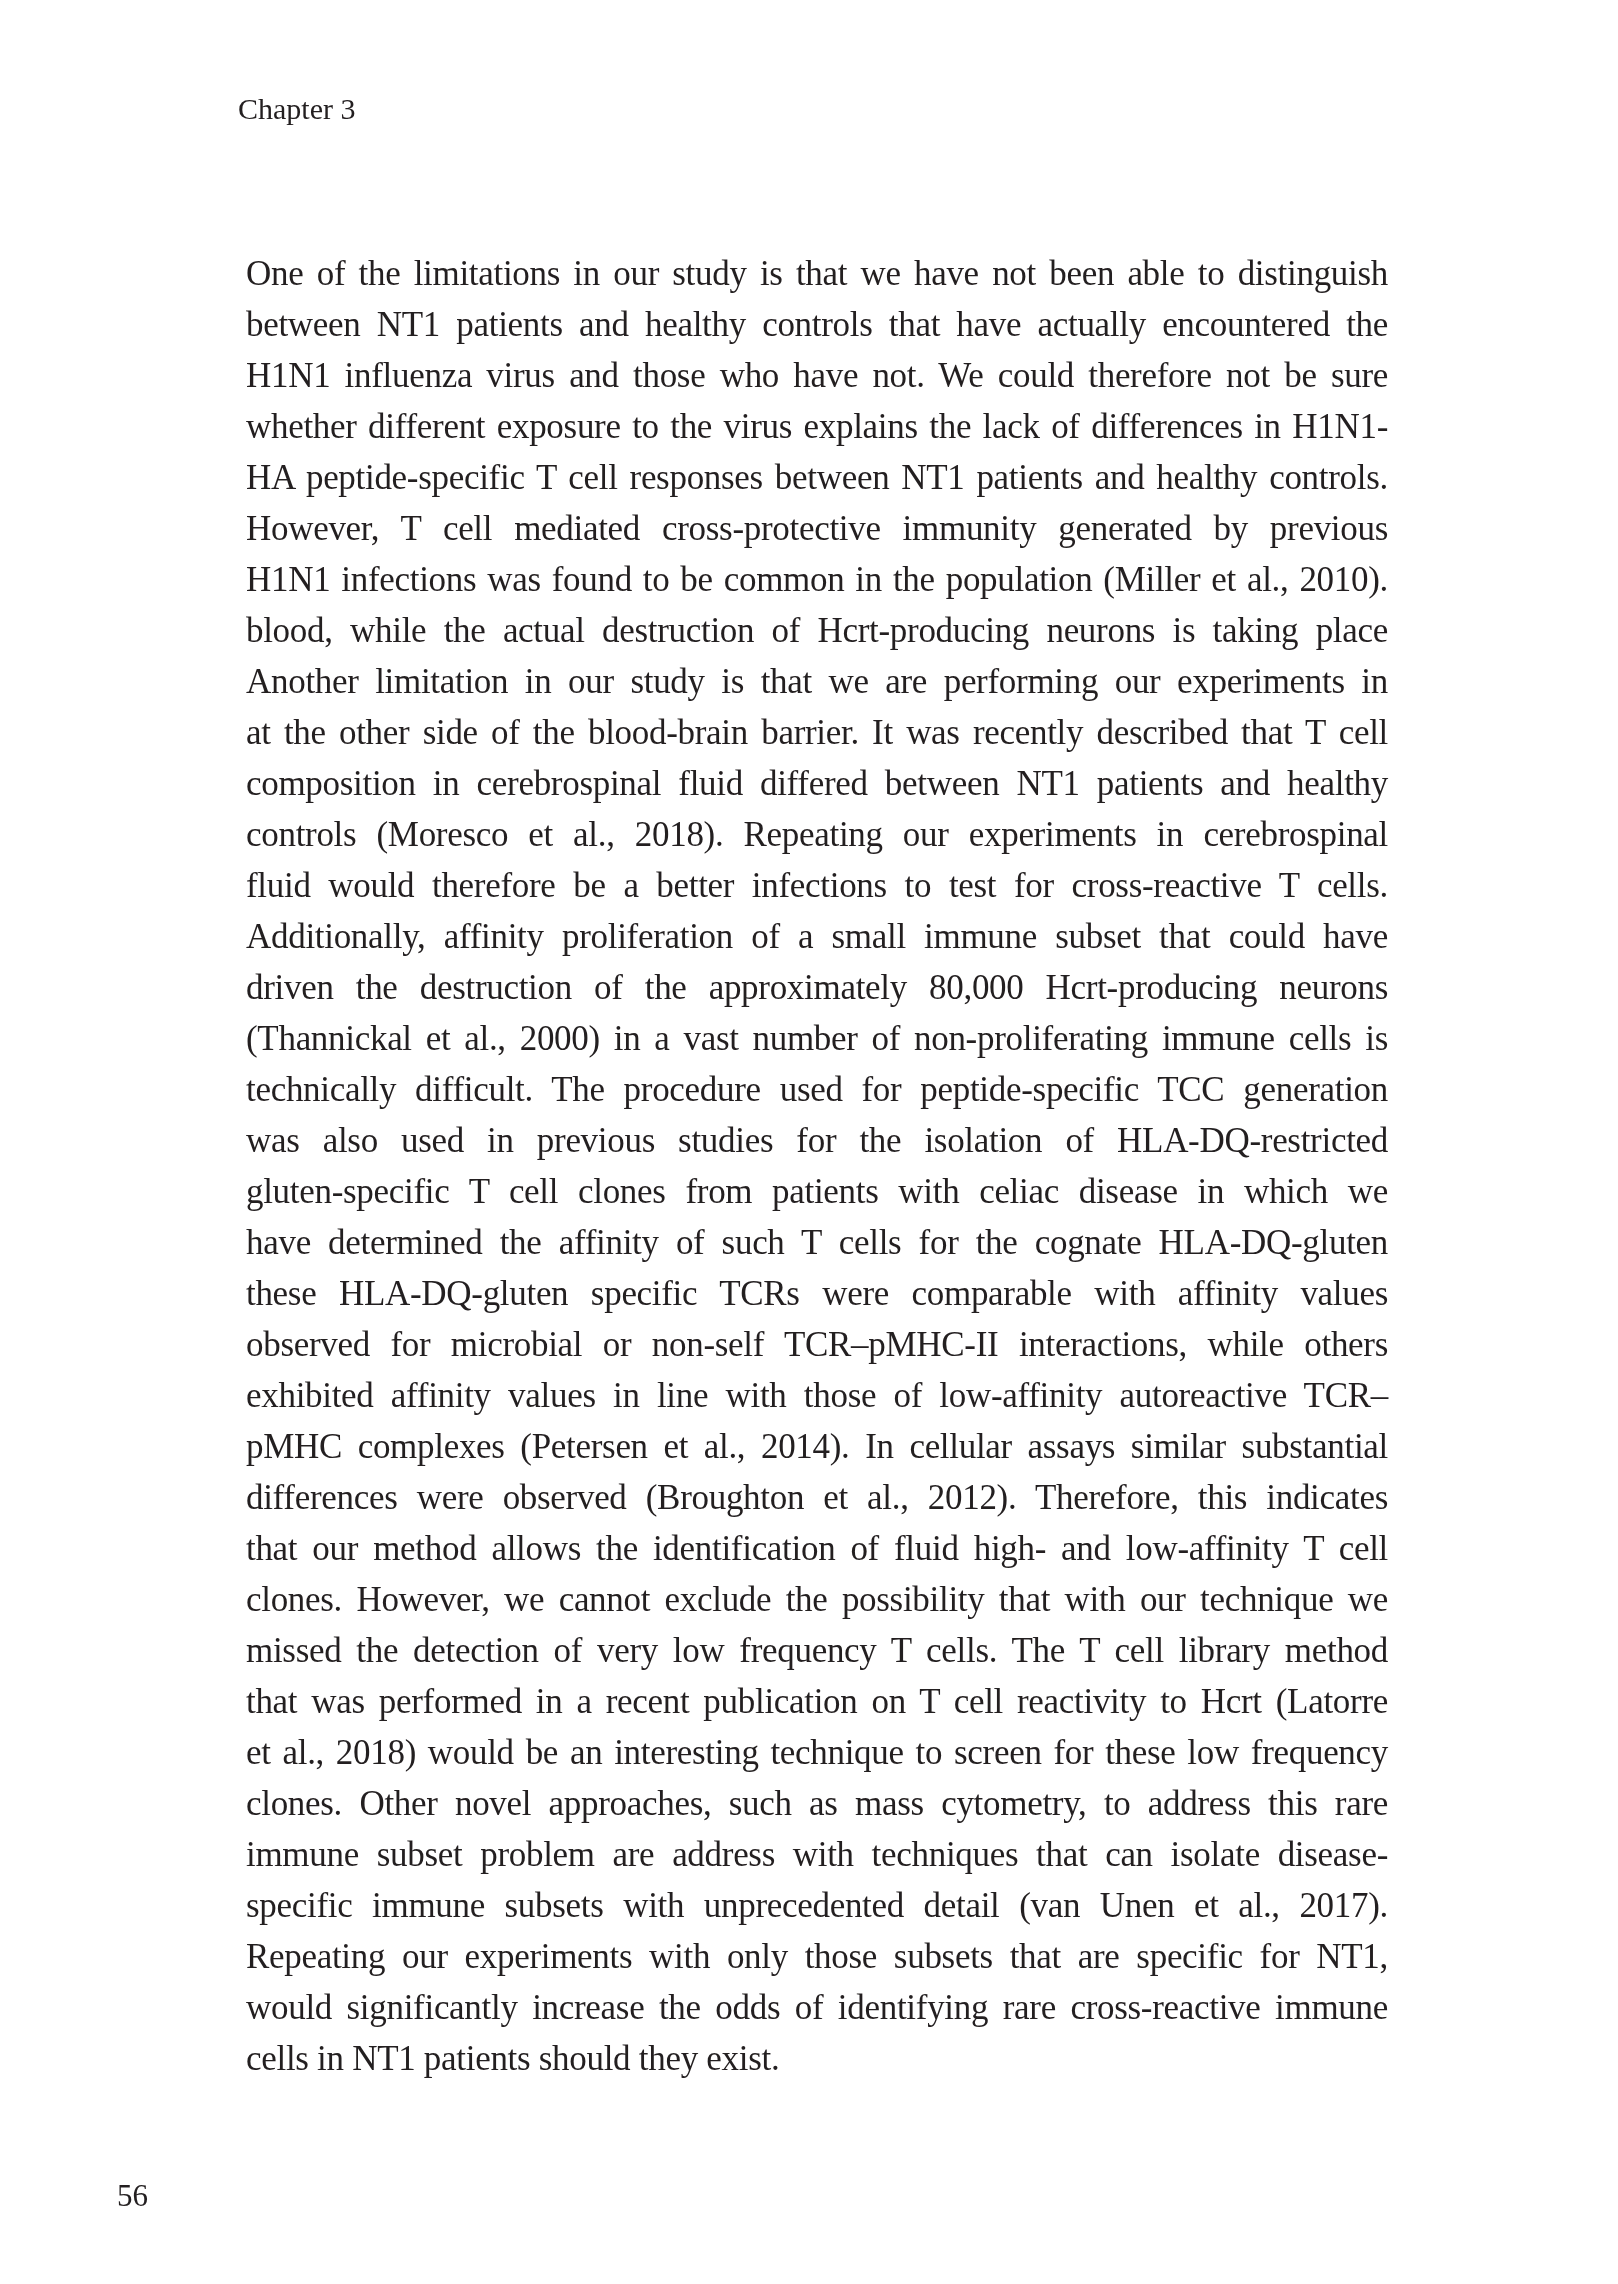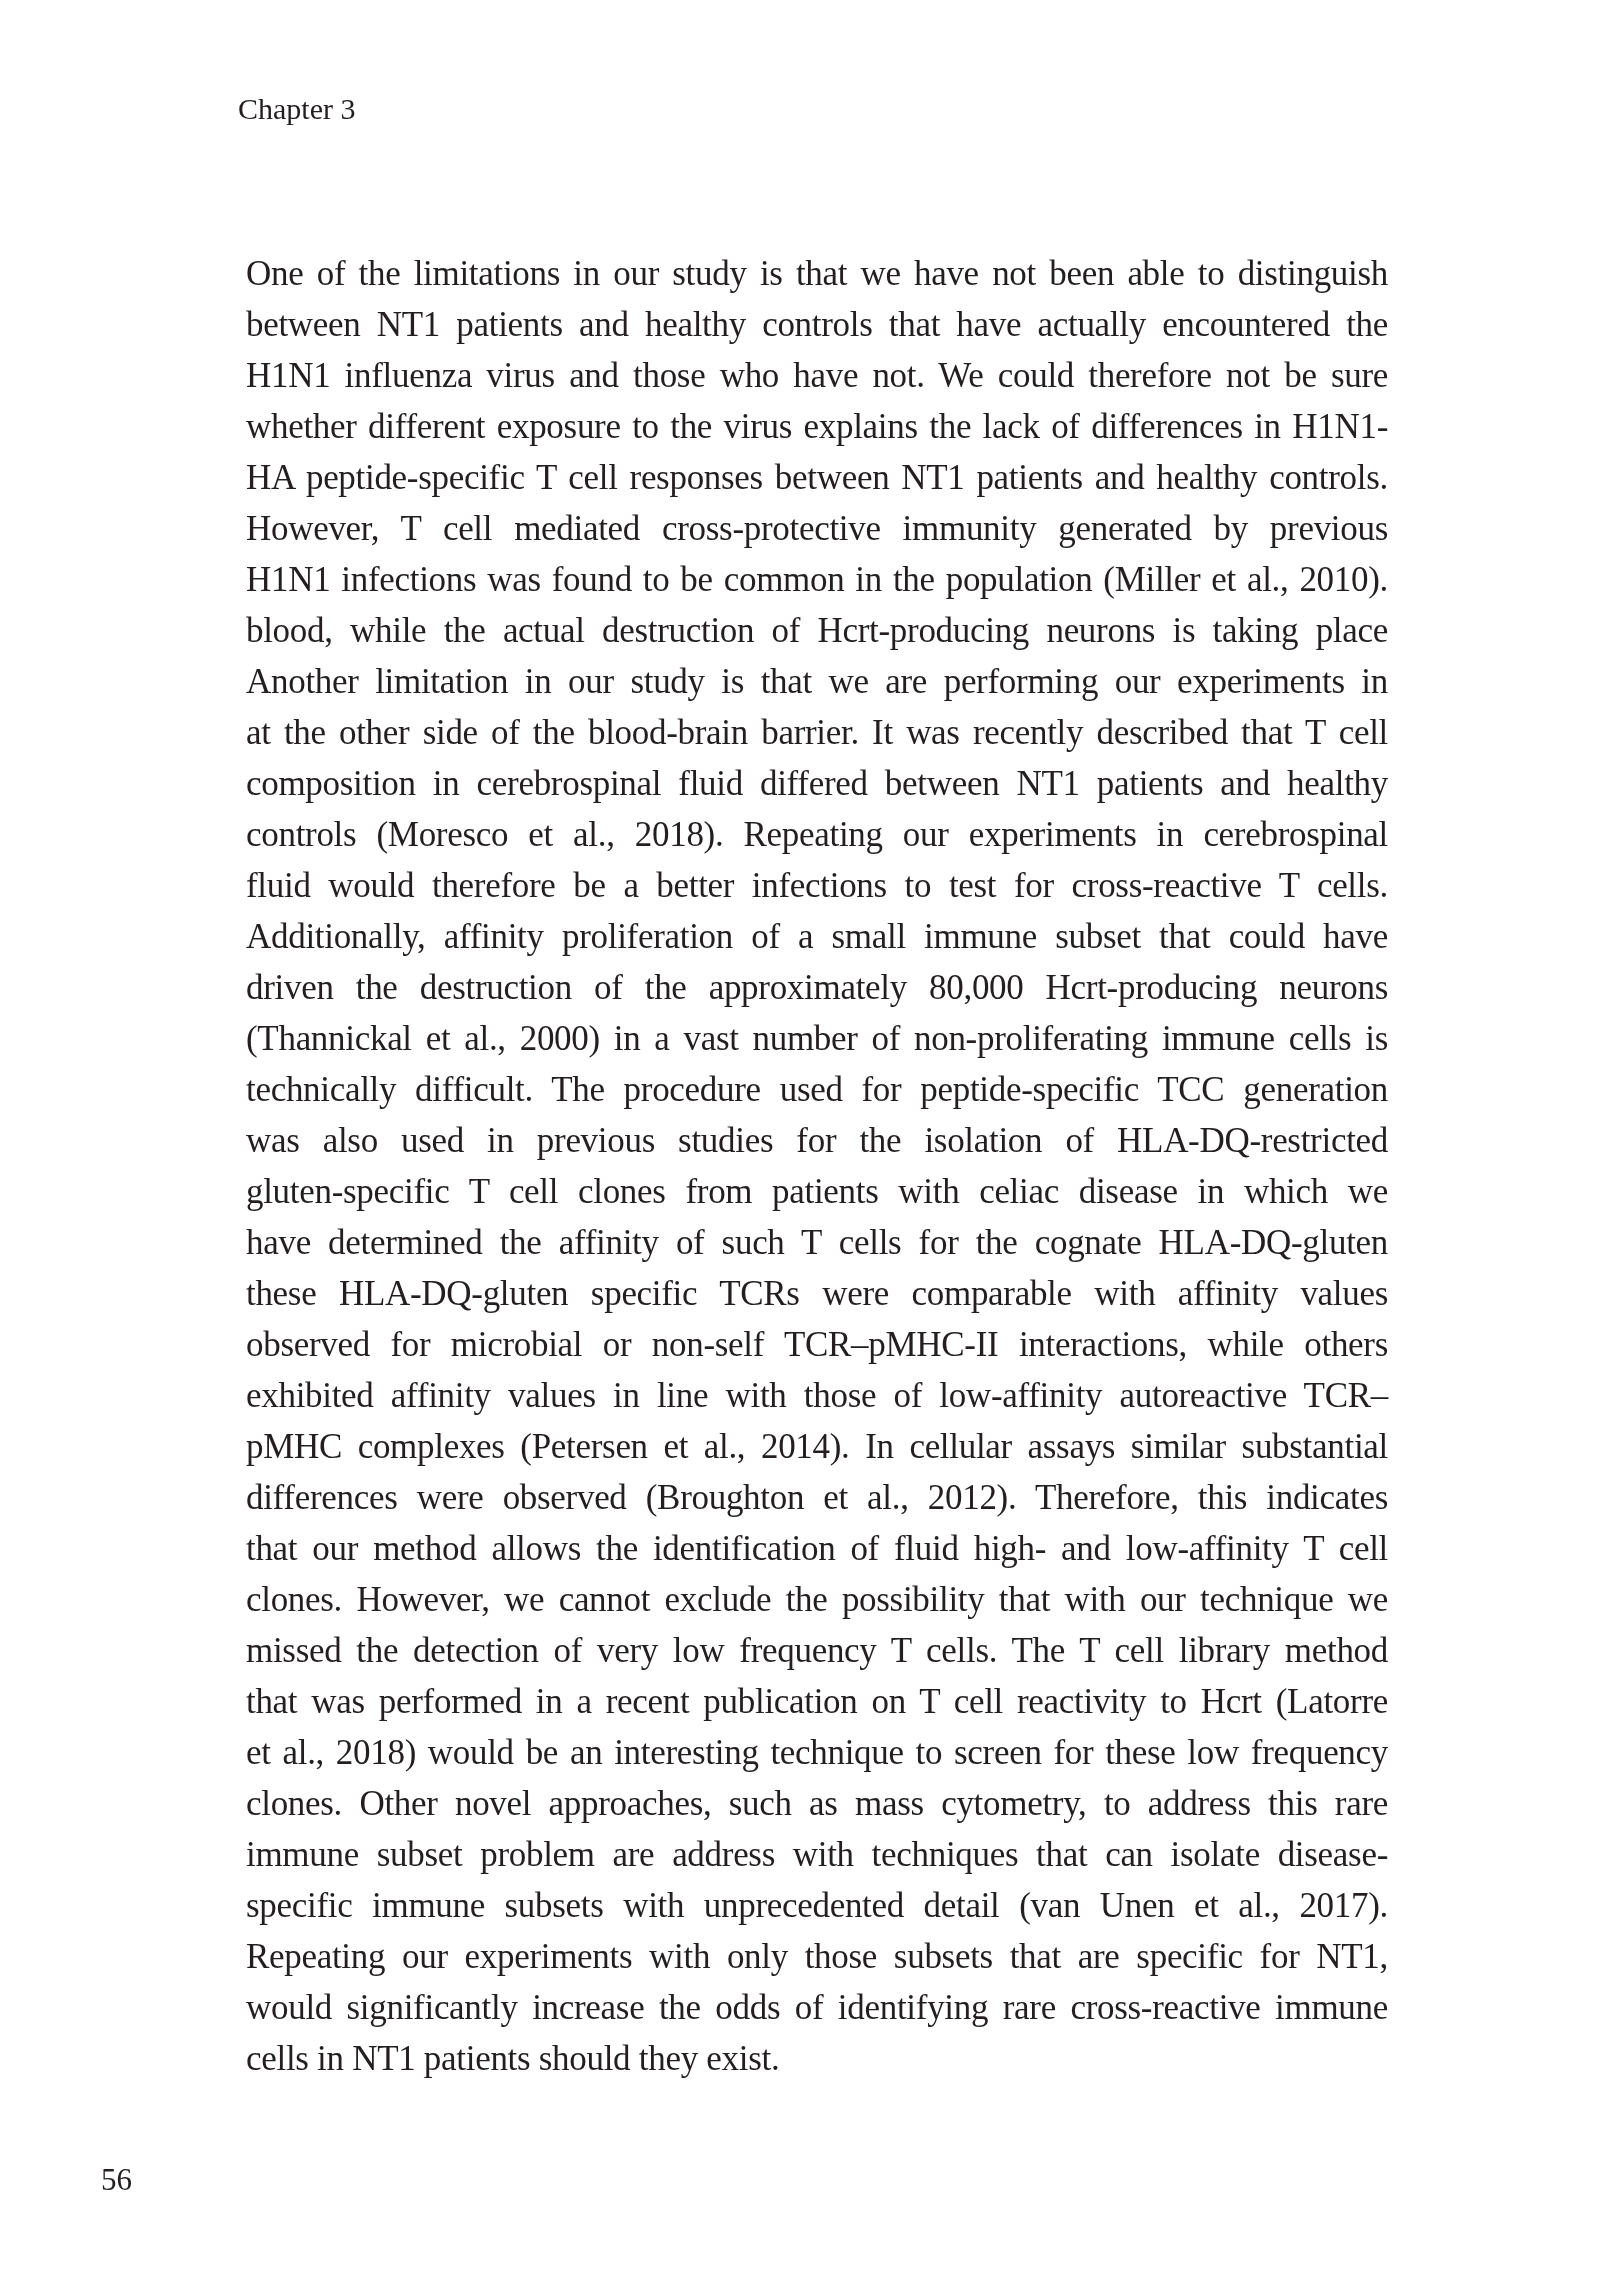--- a/index.html
+++ b/index.html
@@ -44,21 +44,21 @@
     }
     .line.last {
       text-align-last: left;
     }
     .page-number {
       position: absolute;
       left: 101px;
       top: 2161px;
       font-size: 31px;
       line-height: 38px;
-      margin: 0;
+      margin: 16px;
     }
   </style>
 </head>
 <body>
 
 <header class="running-head">Chapter 3</header>
 
 <main class="body-text">
   <span class="line">One of the limitations in our study is that we have not been able to distinguish</span>
   <span class="line">between NT1 patients and healthy controls that have actually encountered the</span>

